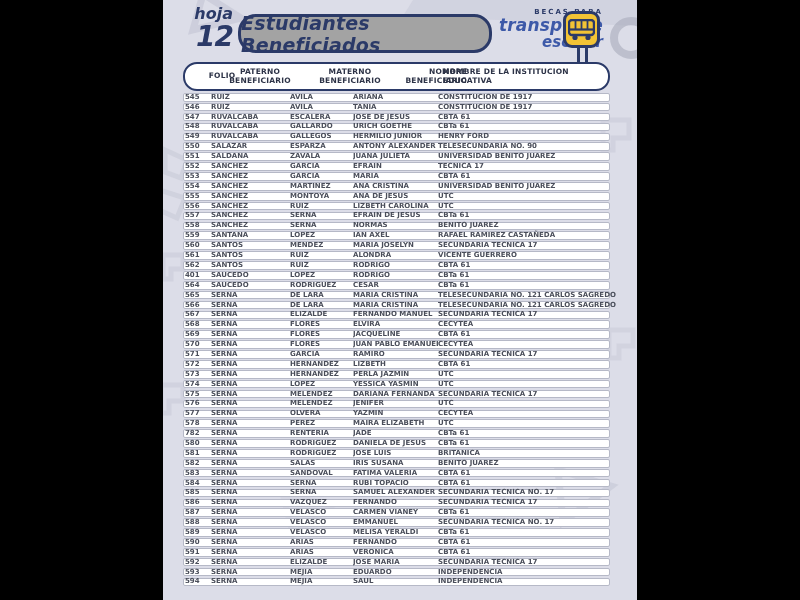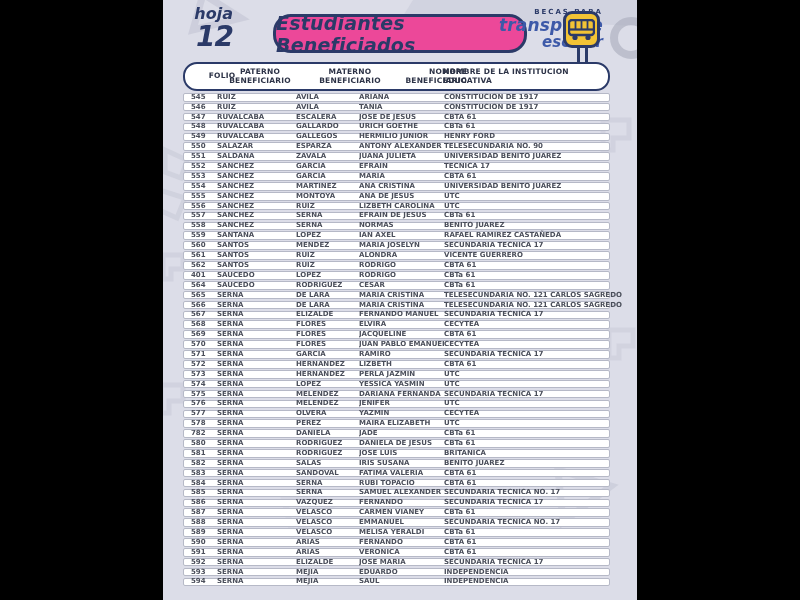--- a/index.html
+++ b/index.html
@@ -5,42 +5,42 @@
   html,body{margin:0;padding:0;background:#000;width:800px;height:600px;overflow:hidden;
     font-family:"DejaVu Sans","Liberation Sans",sans-serif;}
   .stage{position:relative;width:800px;height:600px;background:#000;}
   .doc{position:absolute;left:163px;top:0;width:474px;height:600px;background:#dcdde8;overflow:hidden;}
   .deco{position:absolute;left:0;top:0;width:474px;height:600px;pointer-events:none;}
   
   .sheet{position:absolute;left:14px;top:6px;width:56px;text-align:right;color:#2b3a68;
     font-style:italic;line-height:1;z-index:3;}
   .sheet .lbl{font-size:16px;font-weight:bold;display:block;}
   .sheet .num{font-size:28px;font-weight:bold;display:block;margin-top:1px;letter-spacing:-1px;}
-  .title-pill{position:absolute;left:75px;top:14px;width:248px;height:33px;background:#ec4899;
-    border:3px solid #2b3a68;border-radius:18px;display:flex;align-items:center;justify-content:center;z-index:3;margin-left:35px;}
+  .title-pill{position:absolute;left:75px;top:14px;width:248px;height:33px;background:#a3a3a3;
+    border:3px solid #2b3a68;border-radius:18px;display:flex;align-items:center;justify-content:center;z-index:3;}
   .title-pill span{font-size:19px;font-weight:bold;font-style:italic;color:#2b3a68;letter-spacing:0.2px;}
   .program{position:absolute;left:300px;top:9px;width:140px;text-align:right;z-index:3;line-height:1;}
   .program .tagline{font-size:7px;font-weight:bold;color:#2b3a68;letter-spacing:2px;display:block;}
   .program .big{font-size:17px;font-weight:bold;font-style:italic;color:#3d59a8;display:block;margin-top:1px;letter-spacing:0.2px;}
   .program .big2{font-size:15px;font-weight:bold;font-style:italic;color:#3d59a8;display:block;margin-top:1px;}
   .bus-sign{position:absolute;left:400px;top:11px;width:37px;height:37px;background:#f2c335;
     border:3px solid #2b3a68;border-radius:9px;display:flex;align-items:center;justify-content:center;z-index:3;box-sizing:border-box;}
   .pole{position:absolute;top:47px;width:3px;height:25px;background:#2b3a68;z-index:1;}
   
   .thead{position:absolute;left:20px;top:62px;width:427px;height:29px;background:#fff;
     border:2.5px solid #2b3a68;border-radius:14px;box-sizing:border-box;z-index:2;}
   .th{position:absolute;top:0;height:100%;display:flex;align-items:center;justify-content:center;
     text-align:center;font-size:7.5px;font-weight:bold;color:#2d3347;line-height:1.15;letter-spacing:0.2px;}
   .th.left{justify-content:flex-start;text-align:left;}
   
   .rows{position:absolute;left:20px;top:93px;width:427px;z-index:2;}
   .trow{height:8.6px;background:#fff;border:1px solid #b6b9c7;border-radius:2px;box-sizing:border-box;
     margin-bottom:1.3px;display:flex;align-items:center;font-size:7px;font-weight:bold;color:#4a4e5a;
     white-space:nowrap;line-height:1;}
-  .trow .c0{width:26px;padding-left:7px;flex:none;}
+  .trow .c0{width:26px;padding-left:1px;flex:none;}
   .trow .c1{width:79px;flex:none;overflow:hidden;}
   .trow .c2{width:63px;flex:none;overflow:hidden;}
   .trow .c3{width:85px;flex:none;overflow:hidden;}
   .trow .c4{flex:1;overflow:visible;}
 </style>
 </head>
 <body>
 
 <div class="stage">
   <div class="doc">
@@ -365,21 +365,21 @@
           <span class="c0">578</span>
           <span class="c1">SERNA</span>
           <span class="c2">PEREZ</span>
           <span class="c3">MAIRA ELIZABETH</span>
           <span class="c4">UTC</span>
         </div>
 
         <div class="trow">
           <span class="c0">782</span>
           <span class="c1">SERNA</span>
-          <span class="c2">DANIELA</span>
+          <span class="c2">RENTERIA</span>
           <span class="c3">JADE</span>
           <span class="c4">CBTa 61</span>
         </div>
 
         <div class="trow">
           <span class="c0">580</span>
           <span class="c1">SERNA</span>
           <span class="c2">RODRIGUEZ</span>
           <span class="c3">DANIELA DE JESUS</span>
           <span class="c4">CBTa 61</span>

